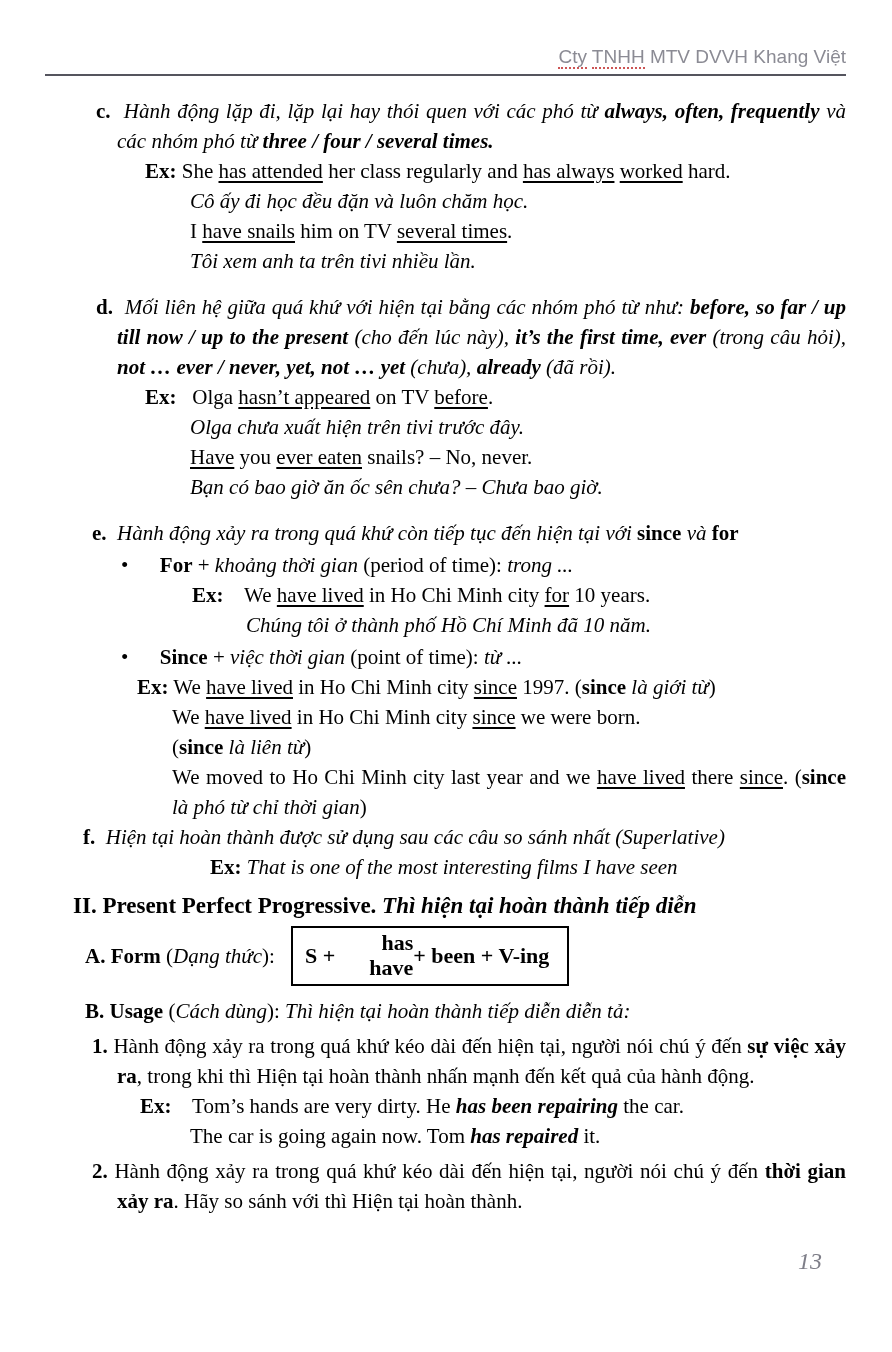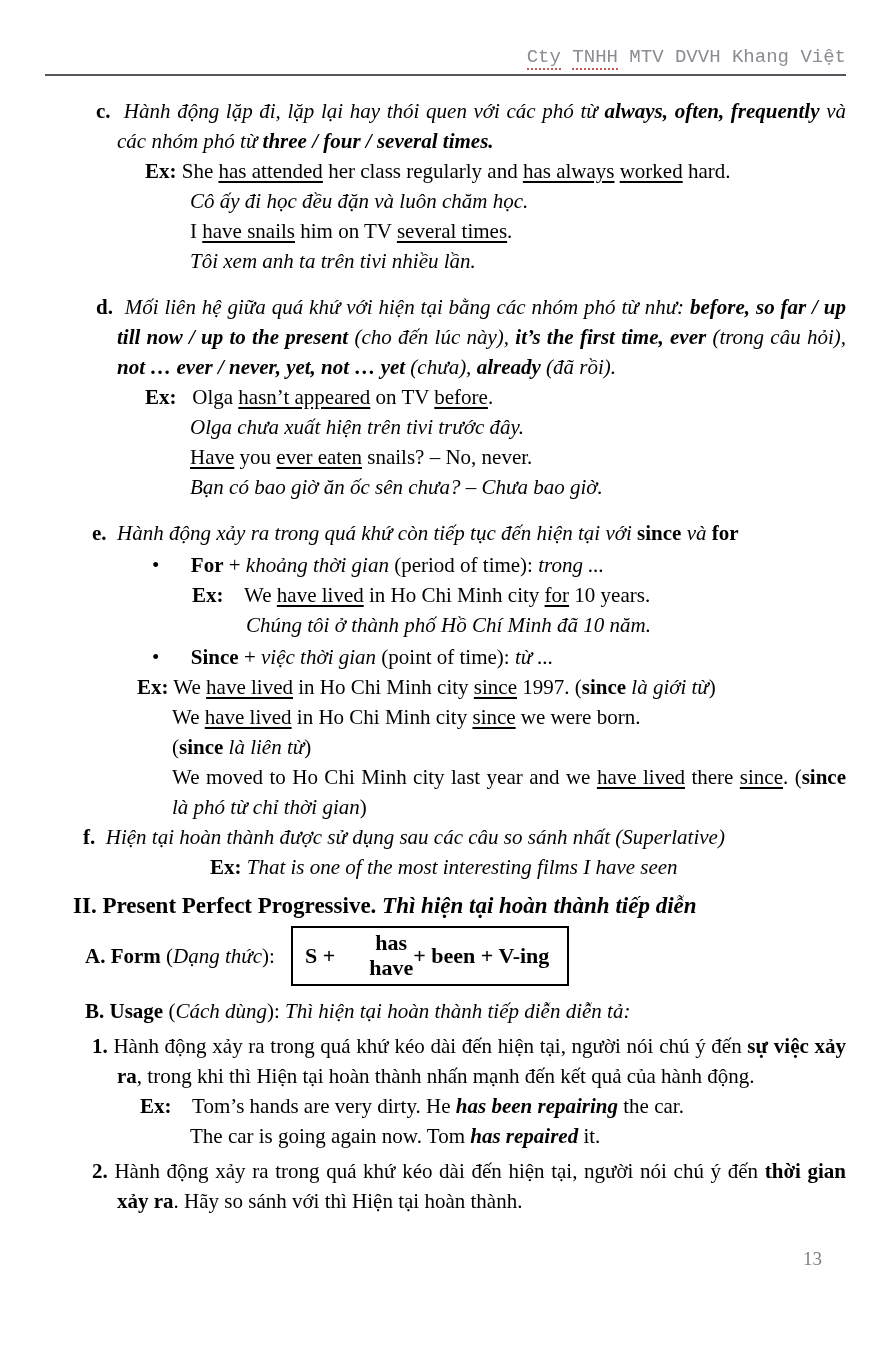--- a/index.html
+++ b/index.html
@@ -1,55 +1,55 @@
 <!DOCTYPE html>
 <html><head>
 <meta charset="utf-8">
 <style>
   html,body{margin:0;padding:0;background:#ffffff;}
   .page{position:relative;width:892px;height:1352px;background:#ffffff;overflow:hidden;
         font-family:"Liberation Serif","DejaVu Serif",serif;color:#000;}
   
   .hdr{position:absolute;top:46px;left:45px;right:46px;text-align:right;
-       font-family:Liberation Mono, monospace;font-size:19px;
+       font-family:Liberation Sans, sans-serif;font-size:19px;
        color:#8b8b94;padding-bottom:6px;border-bottom:2px solid #55555e;line-height:22px;}
   .s{border-bottom:2px dotted #cc5555;}
   
   .content{position:absolute;top:96px;left:96px;width:750px;font-size:21px;line-height:30px;}
   .p{margin:0;}
   .just{text-align:justify;}
   .b{font-weight:bold;}
   .i{font-style:italic;}
   .u{text-decoration:underline;text-underline-offset:3px;text-decoration-thickness:1.5px;}
   
   .hang-cd{padding-left:21px;text-indent:-21px;}
   .hang-e{margin-left:-4px;padding-left:25px;text-indent:-25px;}
   .hang-f{margin-left:-13px;padding-left:34px;text-indent:-34px;}
   .ex-c{margin-left:49px;}
   .tr-c{margin-left:94px;}
-  .bullet{margin-left:56px;}
+  .bullet{margin-left:25px;}
   .ex-for{margin-left:96px;}
   .tr-for{margin-left:150px;}
   .ex-since{margin-left:41px;}
   .cont-since{margin-left:76px;}
   .ex-f{margin-left:114px;}
   .mt4{margin-top:16px;}
   .mt2{margin-top:2px;}
   
   .sec2{margin-left:-23px;margin-top:8px;font-size:23px;line-height:32px;}
   .form-row{margin-left:-11px;margin-top:4px;display:flex;align-items:center;}
   .form-box{margin-left:16px;border:2px solid #000;padding:2px 18px 4px 12px;
             display:flex;align-items:center;font-weight:bold;font-size:22px;line-height:25px;}
-  .form-box .stack{margin-left:34px;display:flex;flex-direction:column;align-items:center;}
+  .form-box .stack{margin-left:34px;display:flex;flex-direction:column;align-items:flex-end;}
   .ab{margin-left:-11px;}
   .usage{margin-top:10px;}
   .num{margin-left:-4px;padding-left:25px;text-indent:-25px;margin-top:5px;}
   .ex-num{margin-left:44px;}
   .tr-num{margin-left:94px;}
-  .pageno{position:absolute;right:70px;top:1248px;color:#7e7e88;font-size:19px;}
+  .pageno{position:absolute;right:70px;top:1248px;color:#7e7e88;font-size:24px;font-style:italic;}
 </style>
 </head>
 <body>
 
 <div class="page">
 
   <div class="hdr"><span class="s">Cty</span><span> </span><span class="s">TNHH</span><span> MTV DVVH Khang Việt</span></div>
 
   <div class="content">
 

